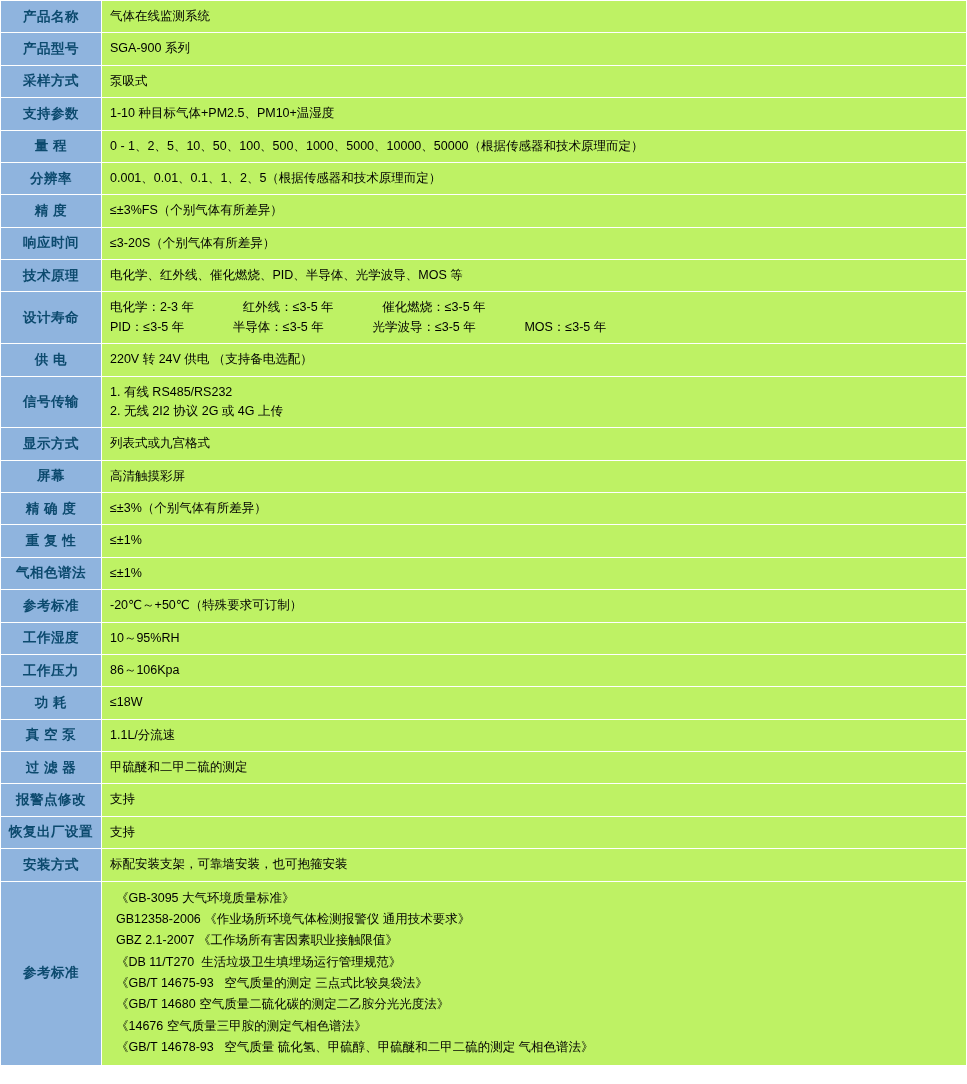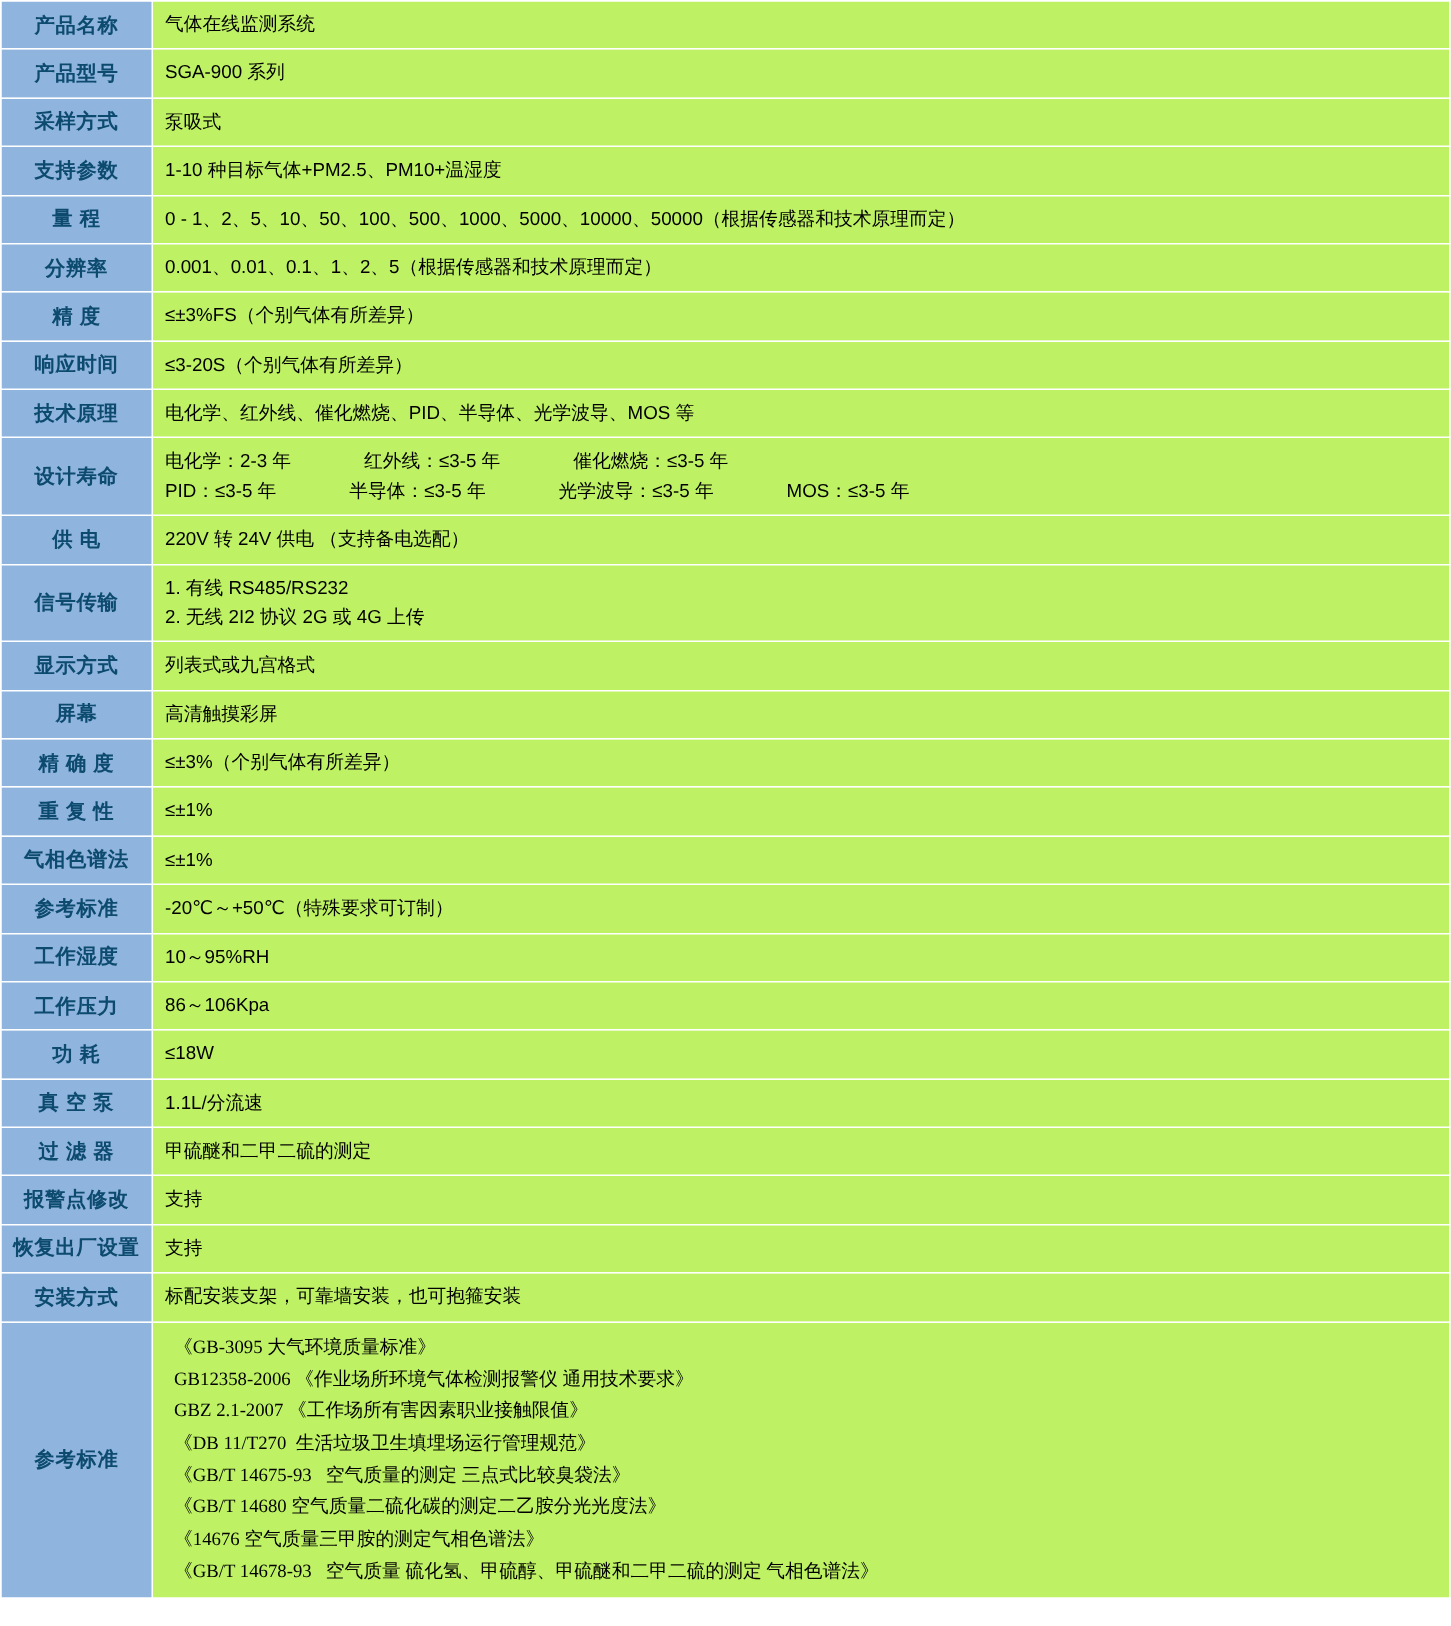--- a/index.html
+++ b/index.html
@@ -35,21 +35,20 @@
     background: #bef264;
     font-size: 12.5px;
     padding: 6px 8px;
     line-height: 1.55;
   }
   .multi-line div {
     white-space: pre;
   }
   .std-list div {
     padding: 1px 0 1px 6px;
-    font-family: Liberation Serif, serif;
   }
   .transmission div {
     padding: 0;
   }
 </style>
 </head>
 <body>
 
 <table class="spec-table">
   <tbody>

